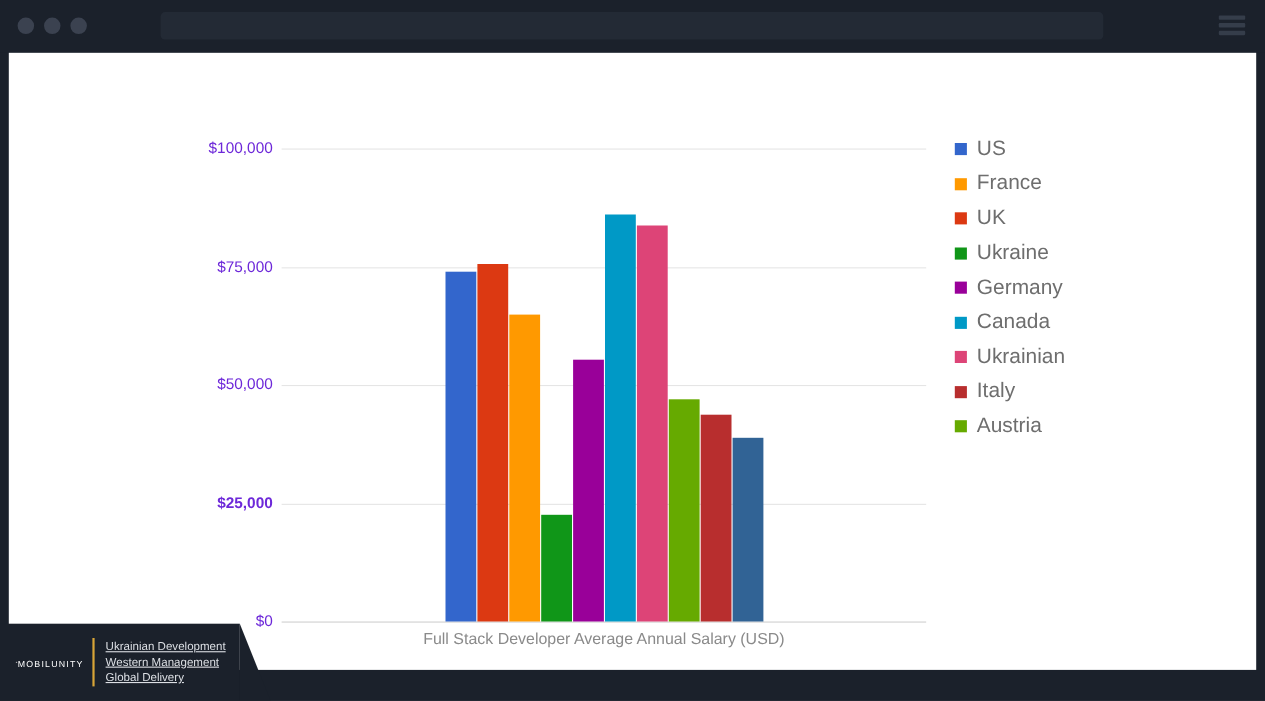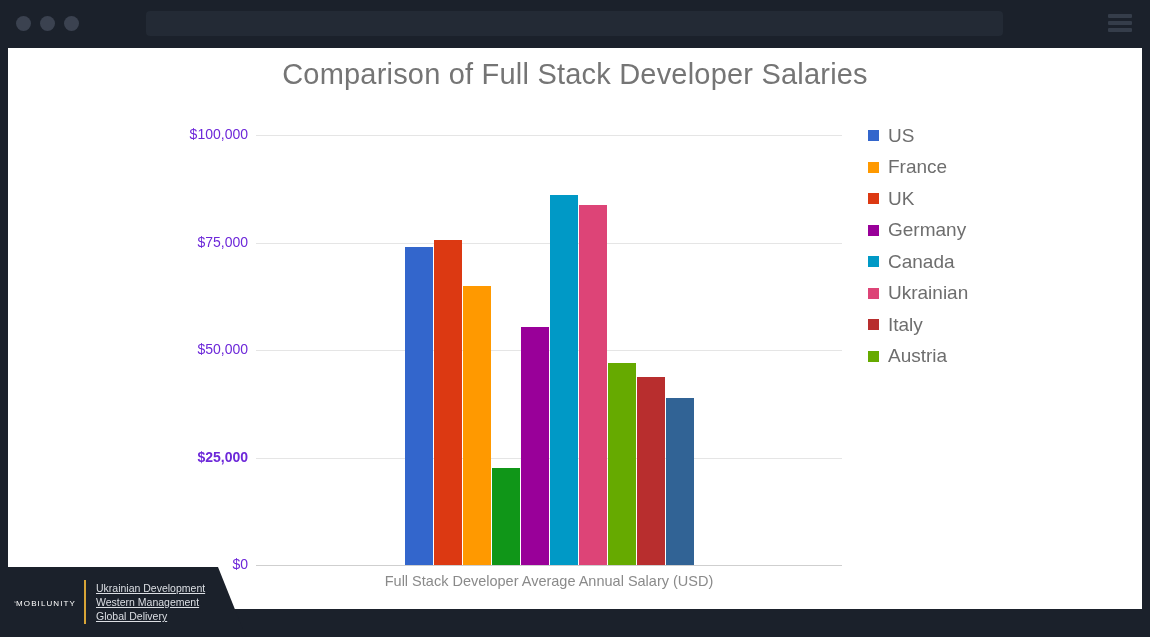--- a/index.html
+++ b/index.html
@@ -227,21 +227,20 @@
     <div class="address-bar"></div>
     <div class="hamburger">
       <span></span>
       <span></span>
       <span></span>
     </div>
   </div>
 
   <div class="slide">
 
-    <div class="chart-title">Comparison of Full Stack Developer Salaries</div>
 
     <div class="plot" id="plot">
       <div id="gridlines">
           <div class="gridline baseline" style="top: 517px;"></div>
           <div class="gridline" style="top: 409.5px;"></div>
           <div class="gridline" style="top: 302px;"></div>
           <div class="gridline" style="top: 194.5px;"></div>
           <div class="gridline" style="top: 87px;"></div>
         </div>
       <div id="yticks">
@@ -284,20 +283,24 @@
         </div>
         <div class="legend-item">
           <span class="legend-swatch" style="background: rgb(255, 153, 0);"></span>
           <span class="legend-label">France</span>
         </div>
         <div class="legend-item">
           <span class="legend-swatch" style="background: rgb(220, 57, 18);"></span>
           <span class="legend-label">UK</span>
         </div>
         <div class="legend-item">
+          <span class="legend-swatch" style="background: rgb(16, 150, 24);"></span>
+          <span class="legend-label">Ukraine</span>
+        </div>
+        <div class="legend-item">
           <span class="legend-swatch" style="background: rgb(153, 0, 153);"></span>
           <span class="legend-label">Germany</span>
         </div>
         <div class="legend-item">
           <span class="legend-swatch" style="background: rgb(0, 153, 198);"></span>
           <span class="legend-label">Canada</span>
         </div>
         <div class="legend-item">
           <span class="legend-swatch" style="background: rgb(221, 68, 119);"></span>
           <span class="legend-label">Ukrainian</span>

